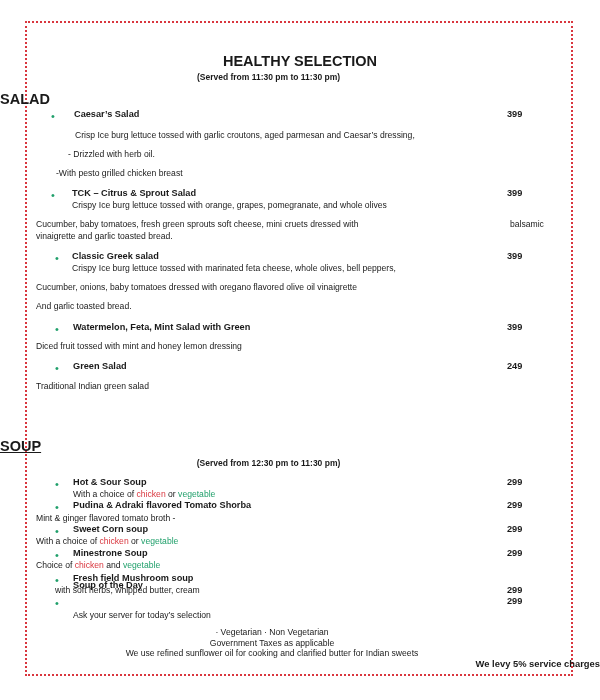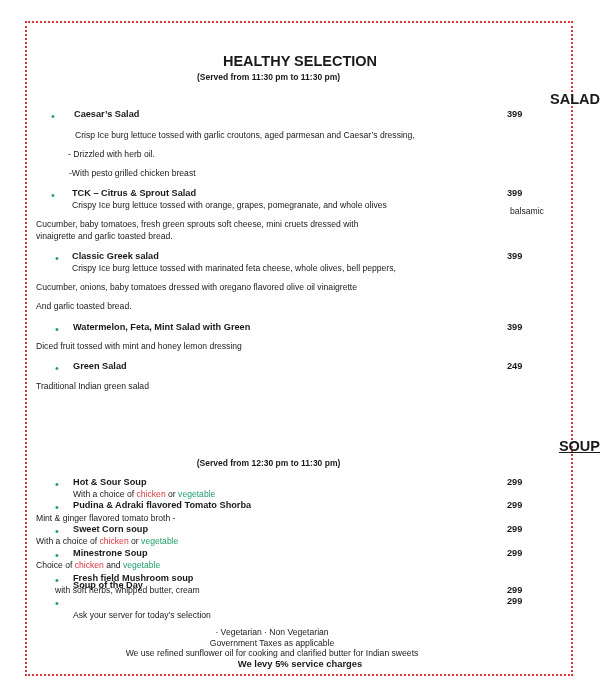--- a/index.html
+++ b/index.html
@@ -3,21 +3,21 @@
 <meta charset="utf-8">
 <style>
   html, body { margin:0; padding:0; background:#ffffff; }
   body { width:600px; height:700px; position:relative; overflow:hidden;
          font-family:"Liberation Sans", "DejaVu Sans", sans-serif; color:#1a1a1a; }
   .page-border { position:absolute; left:25px; top:21px; width:548px; height:655px;
                  border:2px dotted #d9363e; box-sizing:border-box; }
   .abs { position:absolute; white-space:nowrap; }
   .title { font-weight:bold; font-size:14.5px; left:0; width:600px; text-align:center; }
   .subtitle { font-weight:bold; font-size:8.5px; left:0; width:537px; text-align:center; }
-  .section { font-weight:bold; font-size:14.5px; left:0; width:600px; text-align:right; }
+  .section { font-weight:bold; font-size:14.5px; left:0; width:600px; text-align:left; }
   .bullet { color:#1f9f6a; font-size:11px; line-height:10px; }
   .item-name { font-weight:bold; font-size:9.2px; }
   .price { font-weight:bold; font-size:9.2px; left:507px; }
   .desc { font-size:8.6px; }
   .red { color:#d9363e; }
   .green { color:#1f9f6a; }
   .footer { font-size:8.6px; left:0; width:544px; text-align:center; }
   .footer-bold { font-size:9.4px; font-weight:bold; left:0; width:600px; text-align:center; }
 </style>
 </head>
@@ -27,28 +27,28 @@
 
 <div class="abs title" style="top:53px;">HEALTHY SELECTION</div>
 <div class="abs subtitle" style="top:72px;">(Served from 11:30 pm to 11:30 pm)</div>
 <div class="abs section" style="top:91px;">SALAD</div>
 
 <span class="abs bullet" style="left:51px;top:111px;">•</span>
 <span class="abs item-name" style="left:74px;top:109px;">Caesar’s Salad</span>
 <span class="abs price" style="top:109px;">399</span>
 <span class="abs desc" style="left:75px;top:130px;">Crisp Ice burg lettuce tossed with garlic croutons, aged parmesan and Caesar’s dressing,</span>
 <span class="abs desc" style="left:68px;top:149px;">- Drizzled with herb oil.</span>
-<span class="abs desc" style="left:69px;top:168px;">-With pesto grilled chicken breast</span>
+<span class="abs desc" style="left:56px;top:168px;">-With pesto grilled chicken breast</span>
 
 <span class="abs bullet" style="left:51px;top:190px;">•</span>
 <span class="abs item-name" style="left:72px;top:188px;">TCK – Citrus &amp; Sprout Salad</span>
 <span class="abs price" style="top:188px;">399</span>
 <span class="abs desc" style="left:72px;top:200px;">Crispy Ice burg lettuce tossed with orange, grapes, pomegranate, and whole olives</span>
 <span class="abs desc" style="left:36px;top:219px;">Cucumber, baby tomatoes, fresh green sprouts soft cheese, mini cruets dressed with</span>
-<span class="abs desc" style="left:503px;top:206px;padding-left:7px;">balsamic</span>
+<span class="abs desc" style="left:503px;top:219px;padding-left:7px;">balsamic</span>
 <span class="abs desc" style="left:36px;top:231px;">vinaigrette and garlic toasted bread.</span>
 
 <span class="abs bullet" style="left:55px;top:253px;">•</span>
 <span class="abs item-name" style="left:72px;top:251px;">Classic Greek salad</span>
 <span class="abs price" style="top:251px;">399</span>
 <span class="abs desc" style="left:72px;top:263px;">Crispy Ice burg lettuce tossed with marinated feta cheese, whole olives, bell peppers,</span>
 <span class="abs desc" style="left:36px;top:282px;">Cucumber, onions, baby tomatoes dressed with oregano flavored olive oil vinaigrette</span>
 <span class="abs desc" style="left:36px;top:301px;">And garlic toasted bread.</span>
 
 <span class="abs bullet" style="left:55px;top:324px;">•</span>
@@ -90,13 +90,13 @@
 <span class="abs price" style="top:585px;">299</span>
 
 <span class="abs bullet" style="left:55px;top:598px;">•</span>
 <span class="abs item-name" style="left:73px;top:580px;">Soup of the Day</span>
 <span class="abs price" style="top:596px;">299</span>
 <span class="abs desc" style="left:73px;top:610px;">Ask your server for today’s selection</span>
 
 <div class="abs footer" style="top:627px;"><span>· Vegetarian</span> <span>· Non Vegetarian</span></div>
 <div class="abs footer" style="top:638px;">Government Taxes as applicable</div>
 <div class="abs footer" style="top:648px;">We use refined sunflower oil for cooking and clarified butter for Indian sweets</div>
-<div class="abs footer-bold" style="top:658px;">We levy 5% service charges</div>
+<div class="abs footer-bold" style="top:658px;text-align:right;">We levy 5% service charges</div>
 
 </body></html>

